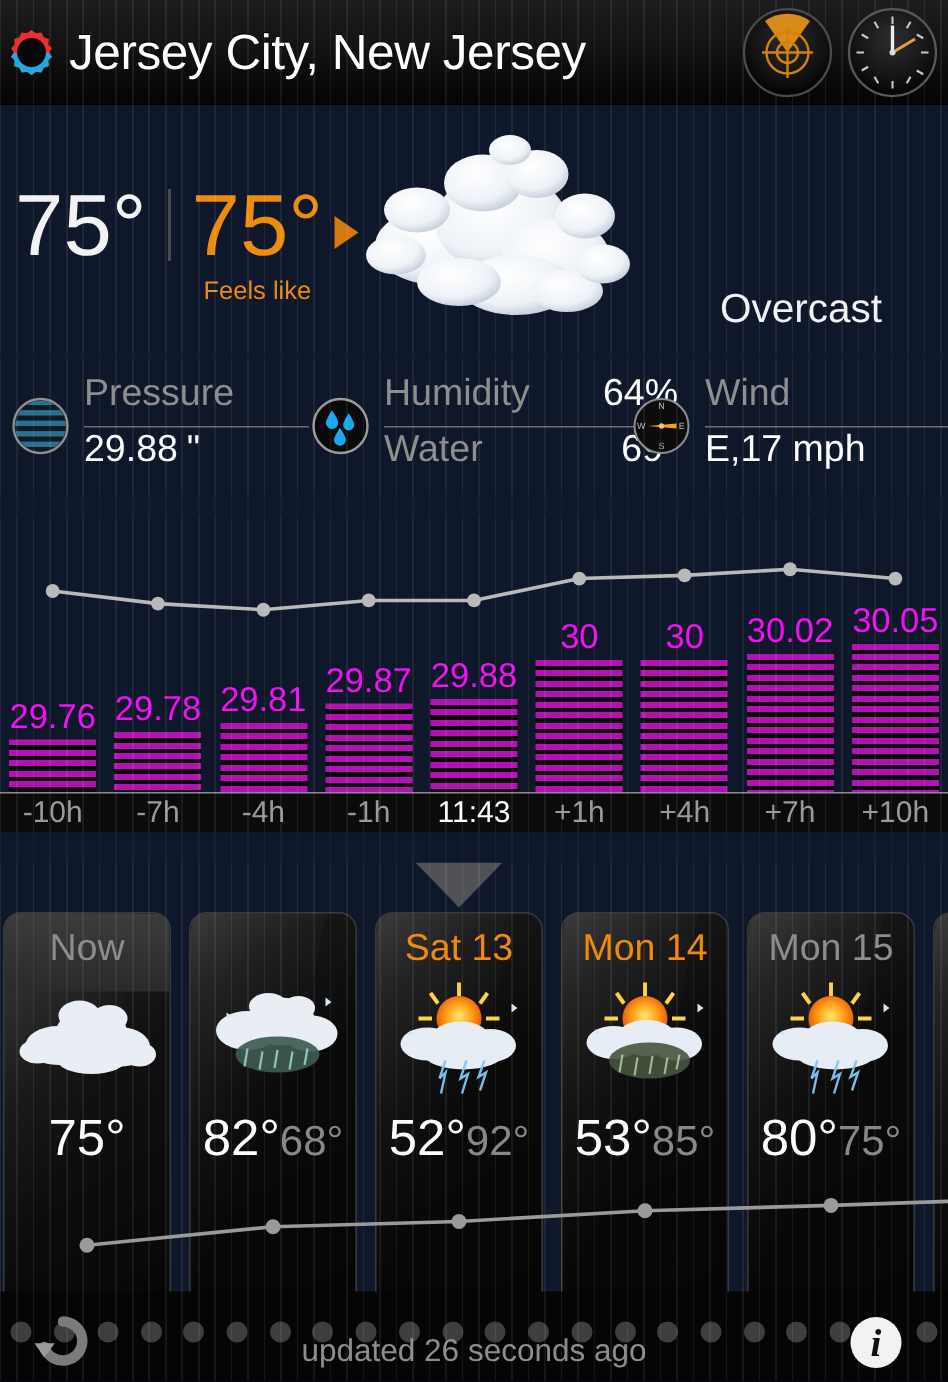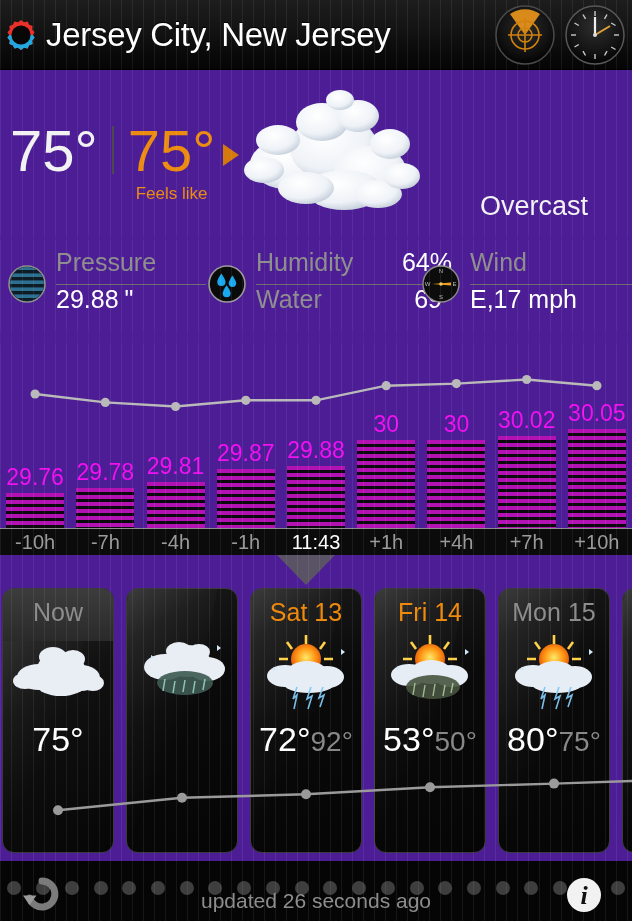--- a/index.html
+++ b/index.html
@@ -2,21 +2,21 @@
 <html><head>
 <meta charset="utf-8">
 <style>
   * { margin:0; padding:0; box-sizing:border-box; }
   html,body { background:#000; }
   body {
     width:632px; height:921px; overflow:hidden;
     font-family:"Liberation Sans", sans-serif;
     color:#fff; position:relative;
   }
-  .app { position:absolute; inset:0; background:#4c1d95;padding-left:44px; }
+  .app { position:absolute; inset:0; background:#0f172a;padding-left:44px; }
 
   
   .stripes::after{
     content:""; position:absolute; inset:0; pointer-events:none;
     background:repeating-linear-gradient(to right,
       rgba(255,255,255,0.035) 0px, rgba(255,255,255,0.035) 1px,
       rgba(0,0,0,0) 1px, rgba(0,0,0,0) 11px);
   }
 
   
@@ -103,21 +103,21 @@
     background:#0b0b0b;
   }
   .axis-lbl{
     position:absolute; top:2px; font-size:20px; color:#9a9a9a;
     text-align:center; transform:translateX(-50%);
   }
   .axis-lbl.cur{ color:#fff; }
 
   
   .forecast{
-    position:absolute; left:0; top:555px; width:632px; height:306px; overflow:hidden;
+    position:absolute; left:0; top:575px; width:632px; height:306px; overflow:hidden;
   }
   .pointer{
     position:absolute; top:0; width:0;height:0;
     border-left:29px solid transparent; border-right:29px solid transparent;
     border-top:30px solid #5d5d5d; opacity:0.85;
   }
   .cards{ position:absolute; left:0; top:33px; height:273px; width:700px; }
   .card{
     position:absolute; top:0; width:112px; height:265px; border-radius:12px;
     background:linear-gradient(150deg,#2a2a2a 0%,#161616 16%,#0a0a0a 42%,#050505 100%);
@@ -448,20 +448,24 @@
                 <line x1="42" y1="48" x2="40" y2="60"></line>
           <line x1="52" y1="47" x2="50" y2="59"></line>
                 <line x1="62" y1="48" x2="60" y2="60"></line>
           <line x1="72" y1="46" x2="70" y2="57"></line>
         </g>
         <g fill="#cfe6f7">
                 <path d="M84 12 l4 3 -4 3 z"></path>
                 <path d="M18 22 l3 2 -3 2 z"></path>
               </g>
       </svg></div>
+          <div class="card-temps">
+            <span class="t-hi">82°</span>
+            <span class="t-lo">68°</span>
+          </div>
         </div>
         <div class="card" style="left: 250px;">
           <div class="card-day hl">Sat 13</div>
           <div class="card-icon">
       <svg viewBox="0 0 98 78" width="98" height="78">
         <defs>
                 <radialGradient id="sg1" cx="50%" cy="45%" r="55%">
           <stop offset="0%" stop-color="#ffe96a"></stop>
                   <stop offset="55%" stop-color="#ff9a16"></stop>
           <stop offset="100%" stop-color="#e2550a"></stop>
@@ -485,26 +489,26 @@
           <path d="M40 54 L36 66 L40 62 L37 76" fill="none"></path>
           <path d="M54 54 L50 66 L55 63 L51 76" fill="none"></path>
           <path d="M66 54 L62 65 L67 62 L63 74" fill="none"></path>
         </g>
         <g fill="#cfe6f7">
                 <path d="M84 16 l4 3 -4 3 z"></path>
                 <path d="M16 34 l3 2 -3 2 z"></path>
               </g>
       </svg></div>
           <div class="card-temps">
-            <span class="t-hi">72°</span>
+            <span class="t-hi">52°</span>
             <span class="t-lo">92°</span>
           </div>
         </div>
         <div class="card" style="left: 374px;">
-          <div class="card-day hl">Fri 14</div>
+          <div class="card-day hl">Mon 14</div>
           <div class="card-icon">
       <svg viewBox="0 0 98 78" width="98" height="78">
         <defs>
                 <radialGradient id="sg2" cx="50%" cy="45%" r="55%">
           <stop offset="0%" stop-color="#ffe96a"></stop>
                   <stop offset="55%" stop-color="#ff9a16"></stop>
           <stop offset="100%" stop-color="#e2550a"></stop>
                 </radialGradient>
               </defs>
         <g stroke="#ffd24a" stroke-width="2.6">
@@ -528,21 +532,21 @@
                 <line x1="64" y1="52" x2="62" y2="63"></line>
           <line x1="72" y1="50" x2="70" y2="60"></line>
         </g>
         <g fill="#cfe6f7">
                 <path d="M84 16 l4 3 -4 3 z"></path>
                 <path d="M16 33 l3 2 -3 2 z"></path>
               </g>
       </svg></div>
           <div class="card-temps">
             <span class="t-hi">53°</span>
-            <span class="t-lo">50°</span>
+            <span class="t-lo">85°</span>
           </div>
         </div>
         <div class="card" style="left: 498px;">
           <div class="card-day">Mon 15</div>
           <div class="card-icon">
       <svg viewBox="0 0 98 78" width="98" height="78">
         <defs>
                 <radialGradient id="sg1" cx="50%" cy="45%" r="55%">
           <stop offset="0%" stop-color="#ffe96a"></stop>
                   <stop offset="55%" stop-color="#ff9a16"></stop>

